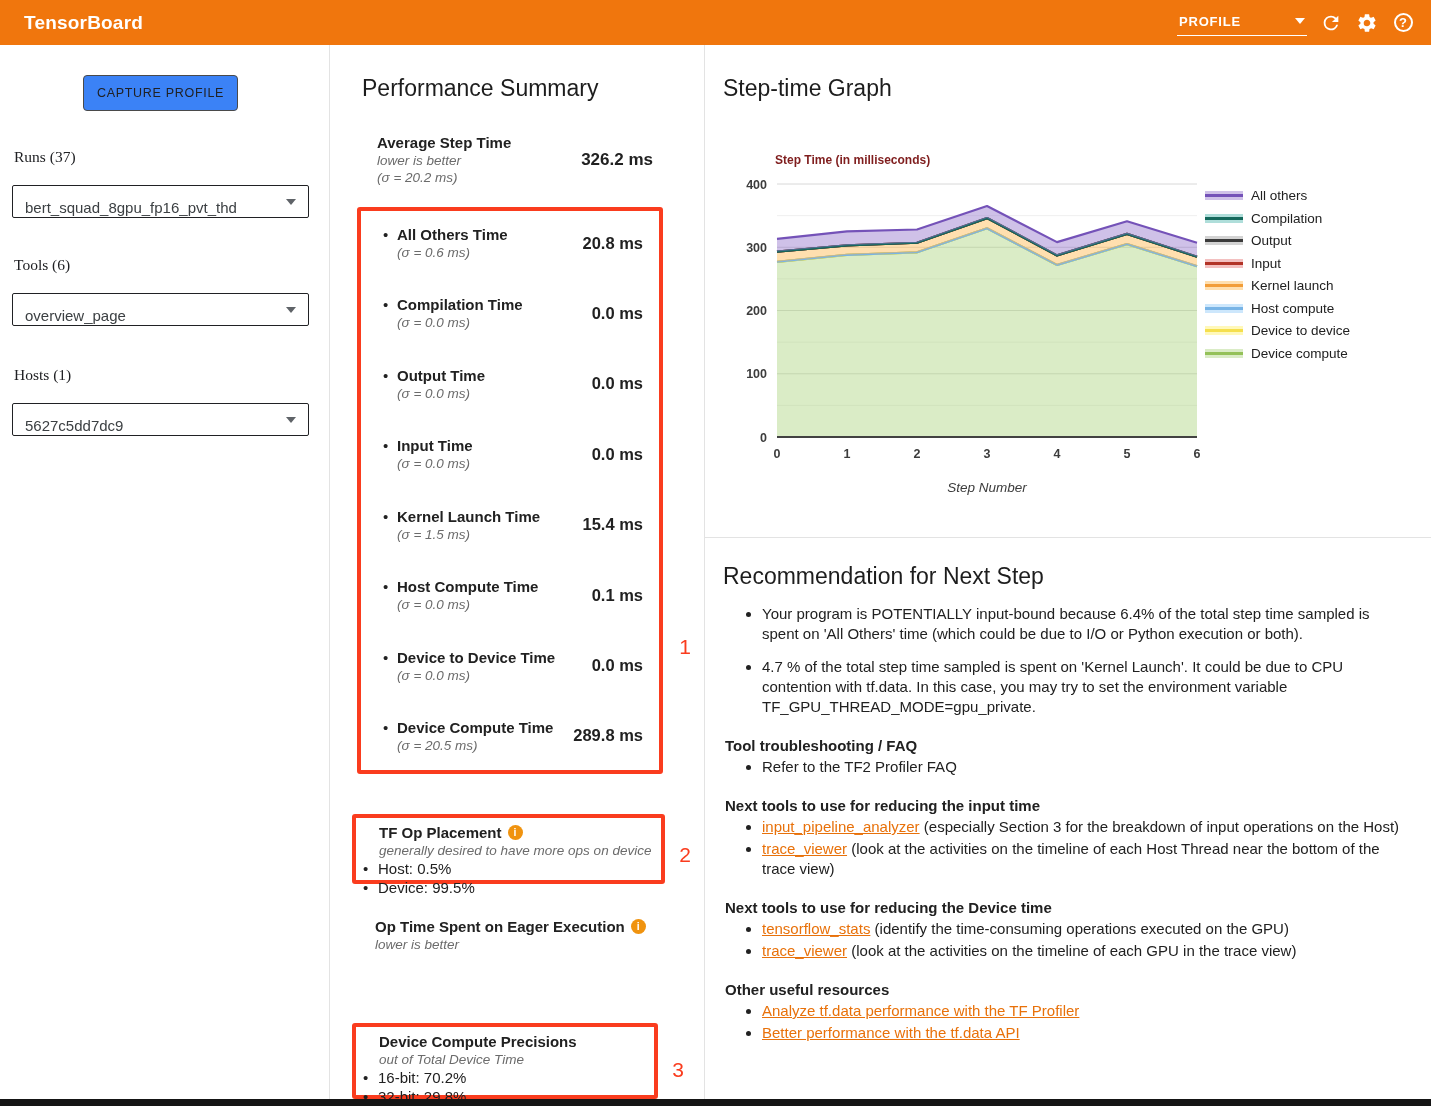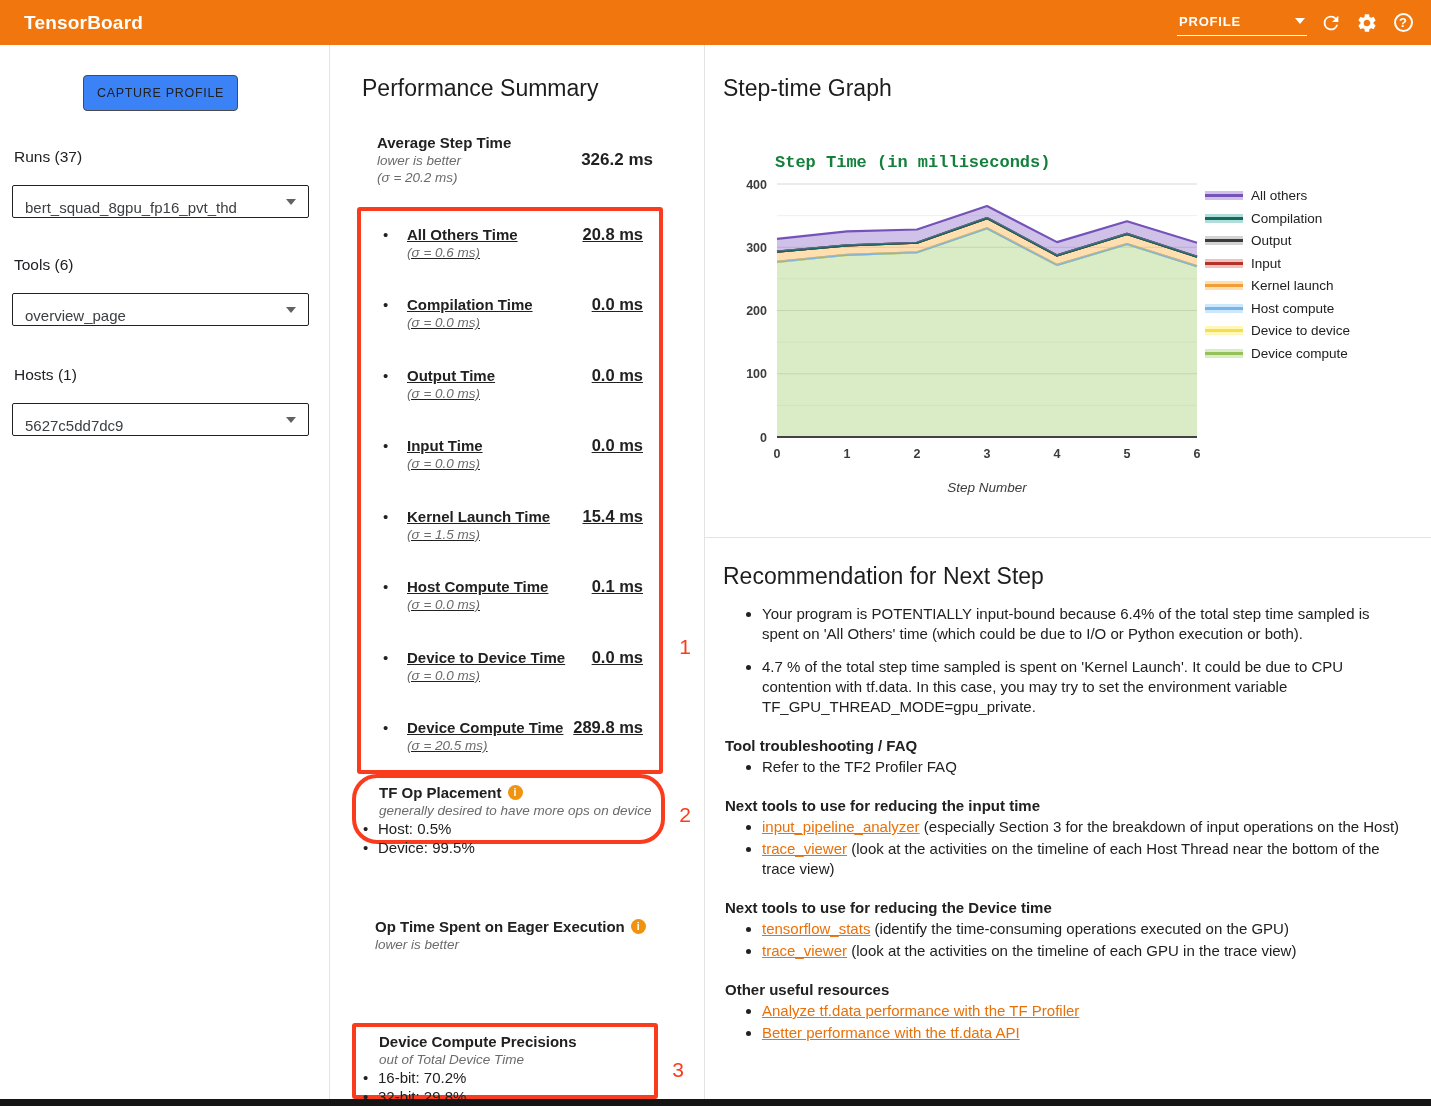--- a/index.html
+++ b/index.html
@@ -25,21 +25,21 @@
   .main { display:flex; height:1054px; }
   .sidebar { width:330px; border-right:1px solid #e3e3e3; position:relative; flex:none; }
   .ps-col { width:375px; border-right:1px solid #e3e3e3; position:relative; flex:none; }
   .right-panel { flex:1; display:flex; flex-direction:column; min-width:0; }
   .bottom-strip { position:absolute; left:0; bottom:0; width:1431px; height:7px; background:#151515; }
 
   
   .capture-btn { position:absolute; left:83px; top:30px; width:155px; height:36px;
     background:#3b82f6; border:1px solid #4a4a4a; border-radius:4px; font-family:inherit;
     font-size:12.5px; font-weight:500; letter-spacing:.7px; color:#202124; cursor:pointer; }
-  .side-label { position:absolute; left:14px; font-size:15.5px; color:#202124; }
+  .side-label { position:absolute; left:14px; font-size:15.5px; color:#202124;font-family:Liberation Serif, serif; }
   .side-select { position:absolute; left:12px; width:297px; height:33px; border:1px solid #202124;
     border-radius:2px; display:flex; align-items:center; padding:0 12px; cursor:pointer; background:#fff; }
   .side-select .sel-value { font-size:15px; color:#3c4043; white-space:nowrap; overflow:hidden;margin-top:12px; }
   .caret-gray { width:0; height:0; border-left:5px solid transparent; border-right:5px solid transparent;
     border-top:6px solid #5f6368; margin-left:auto; }
   .lbl-runs { top:103px; } .sel-runs { top:140px; }
   .lbl-tools { top:211px; } .sel-tools { top:248px; }
   .lbl-hosts { top:321px; } .sel-hosts { top:358px; }
 
   
@@ -48,46 +48,46 @@
   .avg-block { position:absolute; left:47px; top:88px; width:276px; display:flex; align-items:center; }
   .m-label { font-size:15px; font-weight:700; color:#212121; line-height:19px; }
   .m-sub { font-size:13.5px; font-style:italic; color:#6b6b6b; line-height:17px; }
   .m-value { margin-left:auto; font-size:17px; font-weight:700; color:#212121; white-space:nowrap; }
 
   .red-box { position:absolute; border:4px solid #fa3c1e; border-radius:3px; }
   .box-num { position:absolute; color:#fa3c1e; font-size:21px; line-height:21px; }
 
   .box1 { left:27px; top:162px; width:306px; height:567px; display:flex; flex-direction:column;
     justify-content:space-between; padding:14px 0 16px 0; }
-  .metric-row { display:flex; padding-left:46px; position:relative;text-decoration:underline; }
+  .metric-row { display:flex; align-items:center; padding-left:36px; position:relative; }
   .metric-row::before { content:"•"; position:absolute; left:22px; top:1px; font-size:15px; color:#212121; }
   .metric-row .m-value { padding-right:16px; font-size:16.5px; }
   .num1 { right:-32px; top:425px; }
 
   .ps-block { position:absolute; left:22px; width:313px; }
   .pb-pad { padding:5px 0 4px 0; }
   .pb-title { font-size:15px; font-weight:700; margin-left:23px; line-height:19px;
     display:flex; align-items:center; gap:6px; }
   .pb-sub { font-size:13.5px; font-style:italic; color:#6b6b6b; margin-left:23px; line-height:17px; }
   .pb-list { list-style:none; margin-top:1px; }
   .pb-list li { font-size:15px; line-height:18.5px; padding-left:22px; position:relative; color:#212121; }
   .pb-list li::before { content:"•"; position:absolute; left:7px; }
-  .box2 { top:729px; height:70px;border-radius:25px; }
+  .box2 { top:769px; height:70px; }
   .num2 { right:-30px; top:26px; }
   .eager-block { top:872px; }
   .box3 { top:978px; height:76px; width:306px; }
   .num3 { right:-30px; top:32px; }
   .info-icon { width:15px; height:15px; border-radius:50%; background:#f0930f; color:#fff;
     font-size:10.5px; font-weight:700; display:inline-flex; align-items:center; justify-content:center;
     font-style:normal; flex:none; }
 
   
   .chart-card { height:493px; border-bottom:1px solid #e3e3e3; position:relative; }
   .stg-title { position:absolute; left:18px; top:30px; }
-  .chart-subtitle { position:absolute; left:70px; top:108px; font-size:17px; font-weight:700; color:#15803d;font-family:Liberation Mono, monospace; }
+  .chart-subtitle { position:absolute; left:70px; top:108px; font-size:12px; font-weight:700; color:#7f1d1d; }
   .chart-svg { position:absolute; left:22px; top:124px; }
   .legend { position:absolute; left:500px; top:143px; display:flex; flex-direction:column; gap:7.5px; }
   .legend-row { display:flex; align-items:center; gap:8px; }
   .legend-swatch { width:38px; height:13px; position:relative; flex:none; }
   .legend-swatch .band { position:absolute; left:0; right:0; top:2px; height:9px; }
   .legend-swatch .line { position:absolute; left:0; right:0; top:5px; height:3px; }
   .legend-label { font-size:13.5px; color:#212121; white-space:nowrap; }
 
   
   .rec-card { flex:1; padding:25px 22px 0 18px; overflow:hidden; }

